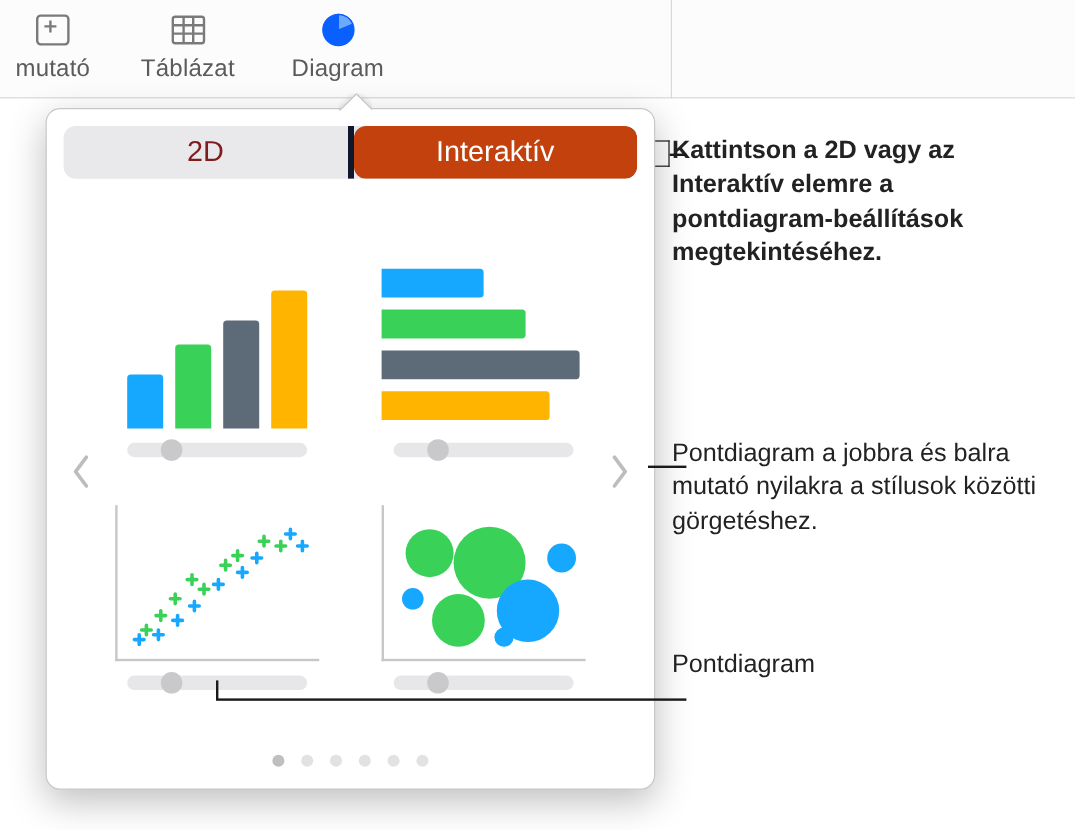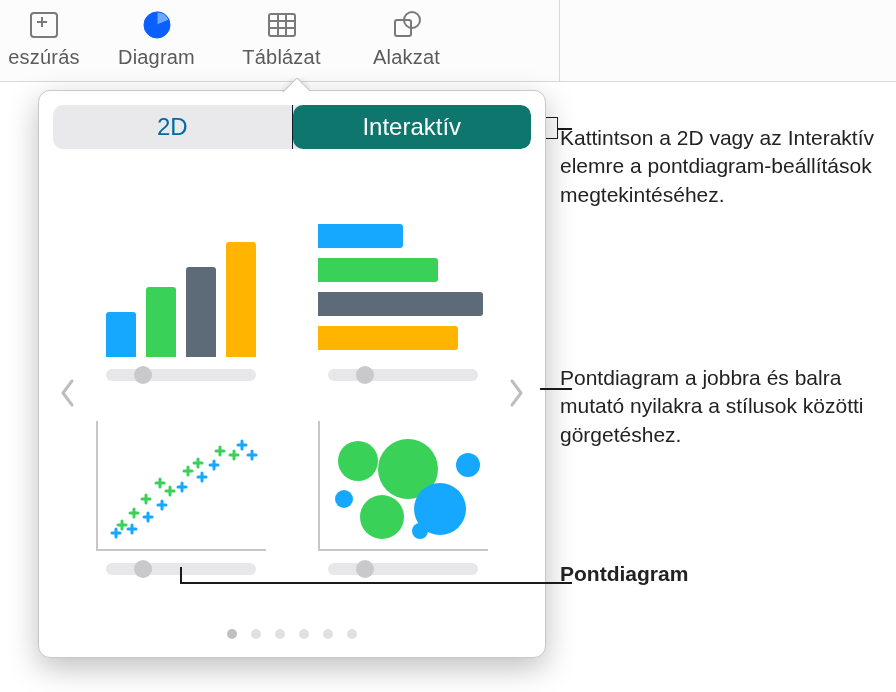--- a/index.html
+++ b/index.html
@@ -89,27 +89,27 @@
     display:flex;
     width:100%;
     height:44px;
     background:#e9e9eb;
     border-radius:10px;
     overflow:hidden;
   }
   .seg-btn{
     flex:1;
     display:flex; align-items:center; justify-content:center;
-    font-size:24px; color:#0369a1;
-    border-right:1px solid #0f172a;
+    font-size:24px; color:#7f1d1d;
+    border-right:5px solid #0f172a;
     cursor:pointer;
   }
   .seg-btn:last-child{ border-right:none;}
   .seg-btn.active{
-    background:#0f766e;
+    background:#c2410c;
     color:#fff;
     border-radius:10px;
   }
 
   .grid-area{
     flex:1;
     position:relative;
     margin-top:18px;
     display:flex;
     align-items:center;
@@ -186,23 +186,23 @@
   .callouts{
     position:absolute;
     left:560px;
     top:108px;
     width:320px;
     font-size:21px;
     line-height:1.35;
     color:#222;
   }
   .callout{ position:absolute; }
-  .c1{ top:16px; }
+  .c1{ top:4px;font-weight:bold; }
   .c2{ top:256px; }
-  .c3{ top:452px;font-weight:bold; }
+  .c3{ top:432px; }
 
   
   .leader{ position:absolute; background:#1a1a1a; }
   
   .brace{
     position:absolute;
     border:1.5px solid #1a1a1a;
     border-left:none;
   }
 
@@ -216,56 +216,47 @@
 
 <div class="toolbar">
   <div class="toolbar-item first">
     <span class="toolbar-icon">
       <svg viewBox="0 0 34 34" fill="none" stroke="#7a7a7a" stroke-width="2">
         <rect x="4" y="5" width="26" height="24" rx="3"></rect>
         <line x1="10" y1="14" x2="20" y2="14"></line>
         <line x1="15" y1="9" x2="15" y2="19"></line>
       </svg>
     </span>
-    <span class="toolbar-label">eszúrás</span>
-  </div>
-
-  <div class="toolbar-item selected">
-    <span class="toolbar-icon">
-      <svg viewBox="0 0 34 34">
-        <circle cx="17" cy="17" r="13" fill="#0a60ff"></circle>
-        <path d="M17 17 L17 4 A13 13 0 0 1 29 12 Z" fill="#6fa8ff"></path>
-      </svg>
-    </span>
-    <span class="toolbar-label">Diagram</span>
+    <span class="toolbar-label">mutató</span>
   </div>
 
   <div class="toolbar-item">
     <span class="toolbar-icon">
       <svg viewBox="0 0 34 34" fill="none" stroke="#7a7a7a" stroke-width="2">
         <rect x="4" y="6" width="26" height="22" rx="2"></rect>
         <line x1="4" y1="13" x2="30" y2="13"></line>
         <line x1="4" y1="20" x2="30" y2="20"></line>
         <line x1="13" y1="6" x2="13" y2="28"></line>
         <line x1="21" y1="6" x2="21" y2="28"></line>
       </svg>
     </span>
     <span class="toolbar-label">Táblázat</span>
   </div>
 
-
-  <div class="toolbar-item">
+  <div class="toolbar-item selected">
     <span class="toolbar-icon">
-      <svg viewBox="0 0 34 34" fill="none" stroke="#7a7a7a" stroke-width="2">
-        <rect x="5" y="12" width="16" height="16" rx="2"></rect>
-        <circle cx="22" cy="12" r="8"></circle>
+      <svg viewBox="0 0 34 34">
+        <circle cx="17" cy="17" r="13" fill="#0a60ff"></circle>
+        <path d="M17 17 L17 4 A13 13 0 0 1 29 12 Z" fill="#6fa8ff"></path>
       </svg>
     </span>
-    <span class="toolbar-label">Alakzat</span>
-  </div>
+    <span class="toolbar-label">Diagram</span>
+  </div>
+
+
 </div>
 <div class="window-right-edge"></div>
 
 <div class="popover-caret"></div>
 
 <div class="popover">
 
   <div class="seg">
     <div class="seg-btn">2D</div>
     <div class="seg-btn active">Interaktív</div>

